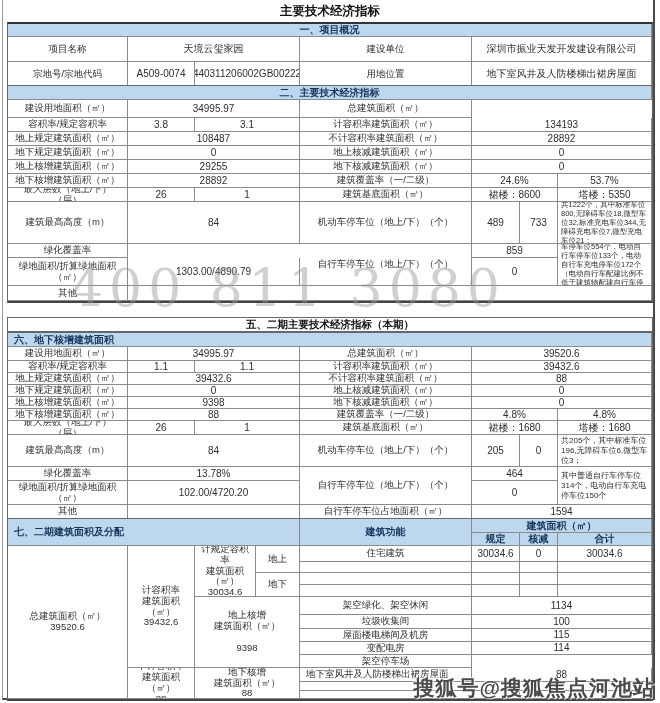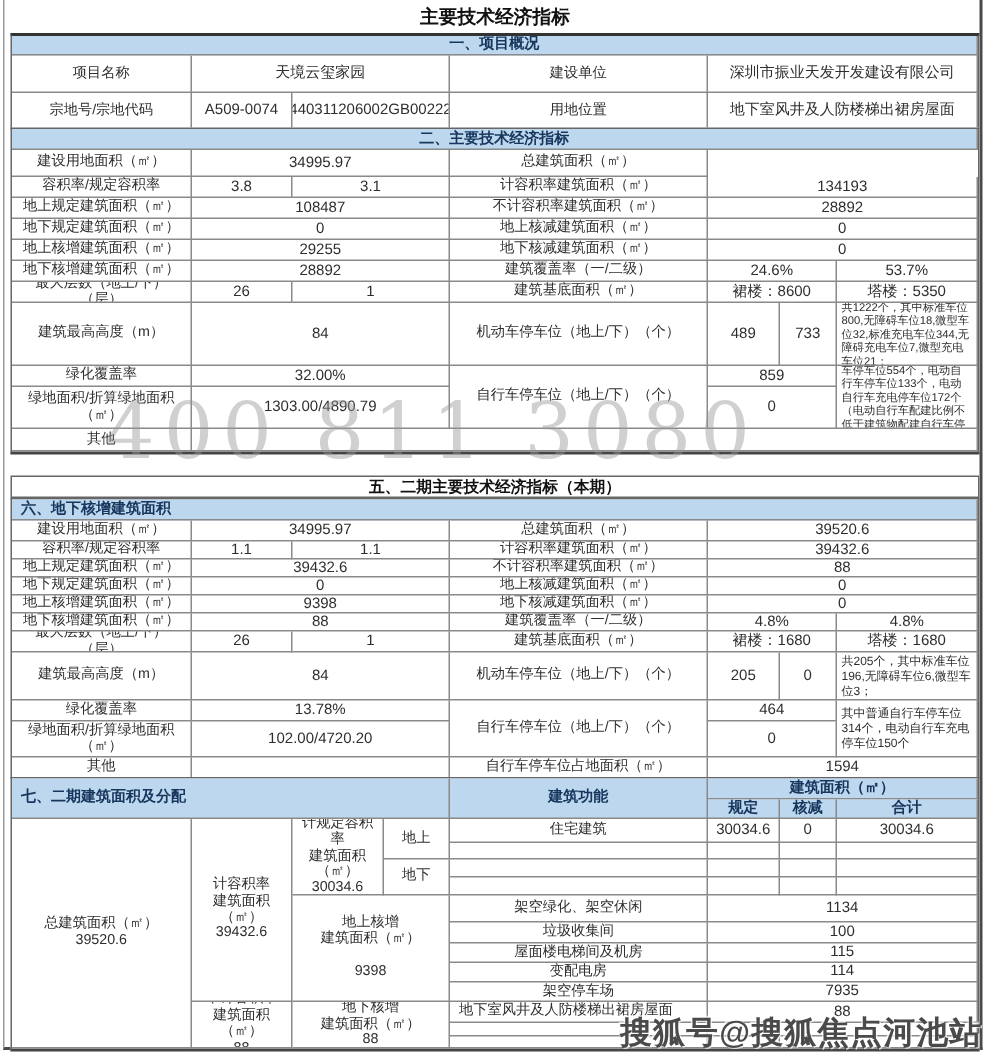--- a/index.html
+++ b/index.html
@@ -98,21 +98,20 @@
     <div class="c v" style="grid-area:8/8/9/9">塔楼：5350</div>
 
     <div class="c" style="grid-area:9/1/10/2">建筑最高高度（m）</div>
     <div class="c v" style="grid-area:9/2/10/5">84</div>
     <div class="c" style="grid-area:9/5/10/6">机动车停车位（地上/下）（个）</div>
     <div class="c v" style="grid-area:9/6/10/7">489</div>
     <div class="c v" style="grid-area:9/7/10/8">733</div>
     <div class="c sm" style="grid-area:9/8/10/9">共1222个，其中标准车位800,无障碍车位18,微型车位32,标准充电车位344,无障碍充电车位7,微型充电车位21；</div>
 
     <div class="c" style="grid-area:10/1/11/2">绿化覆盖率</div>
-    <div class="c v" style="grid-area:10/2/11/5">32.00%</div>
     <div class="c" style="grid-area:10/5/12/6">自行车停车位（地上/下）（个）</div>
     <div class="c v" style="grid-area:10/6/11/8">859</div>
     <div class="c sm" style="grid-area:10/8/12/9">共859个，其中普通自行车停车位554个，电动自行车停车位133个，电动自行车充电停车位172个（电动自行车配建比例不低于建筑物配建自行车停车位的20%）</div>
 
     <div class="c" style="grid-area:11/1/12/2">绿地面积/折算绿地面积（㎡）</div>
     <div class="c v" style="grid-area:11/2/12/5">1303.00/4890.79</div>
     <div class="c v" style="grid-area:11/6/12/8">0</div>
 
     <div class="c" style="grid-area:12/1/13/2">其他</div>
     <div class="c" style="grid-area:12/2/13/9"></div>
@@ -240,21 +239,20 @@
     <div class="c" style="grid-area:8/5/9/6">垃圾收集间</div>
     <div class="c v" style="grid-area:8/6/9/9">100</div>
 
     <div class="c" style="grid-area:9/5/10/6">屋面楼电梯间及机房</div>
     <div class="c v" style="grid-area:9/6/10/9">115</div>
 
     <div class="c" style="grid-area:10/5/11/6">变配电房</div>
     <div class="c v" style="grid-area:10/6/11/9">114</div>
 
     <div class="c" style="grid-area:11/5/12/6">架空停车场</div>
-    <div class="c v" style="grid-area:11/6/12/9">7935</div>
 
     <div class="c left" style="grid-area:12/5/13/6">地下室风井及人防楼梯出裙房屋面</div>
     <div class="c v" style="grid-area:12/6/13/9">88</div>
 
     <div class="c" style="grid-area:13/5/14/6"></div>
     <div class="c" style="grid-area:13/6/14/7"></div>
     <div class="c" style="grid-area:13/7/14/8"></div>
     <div class="c" style="grid-area:13/8/14/9"></div>
 
     <div class="c" style="grid-area:14/5/15/6"></div>

